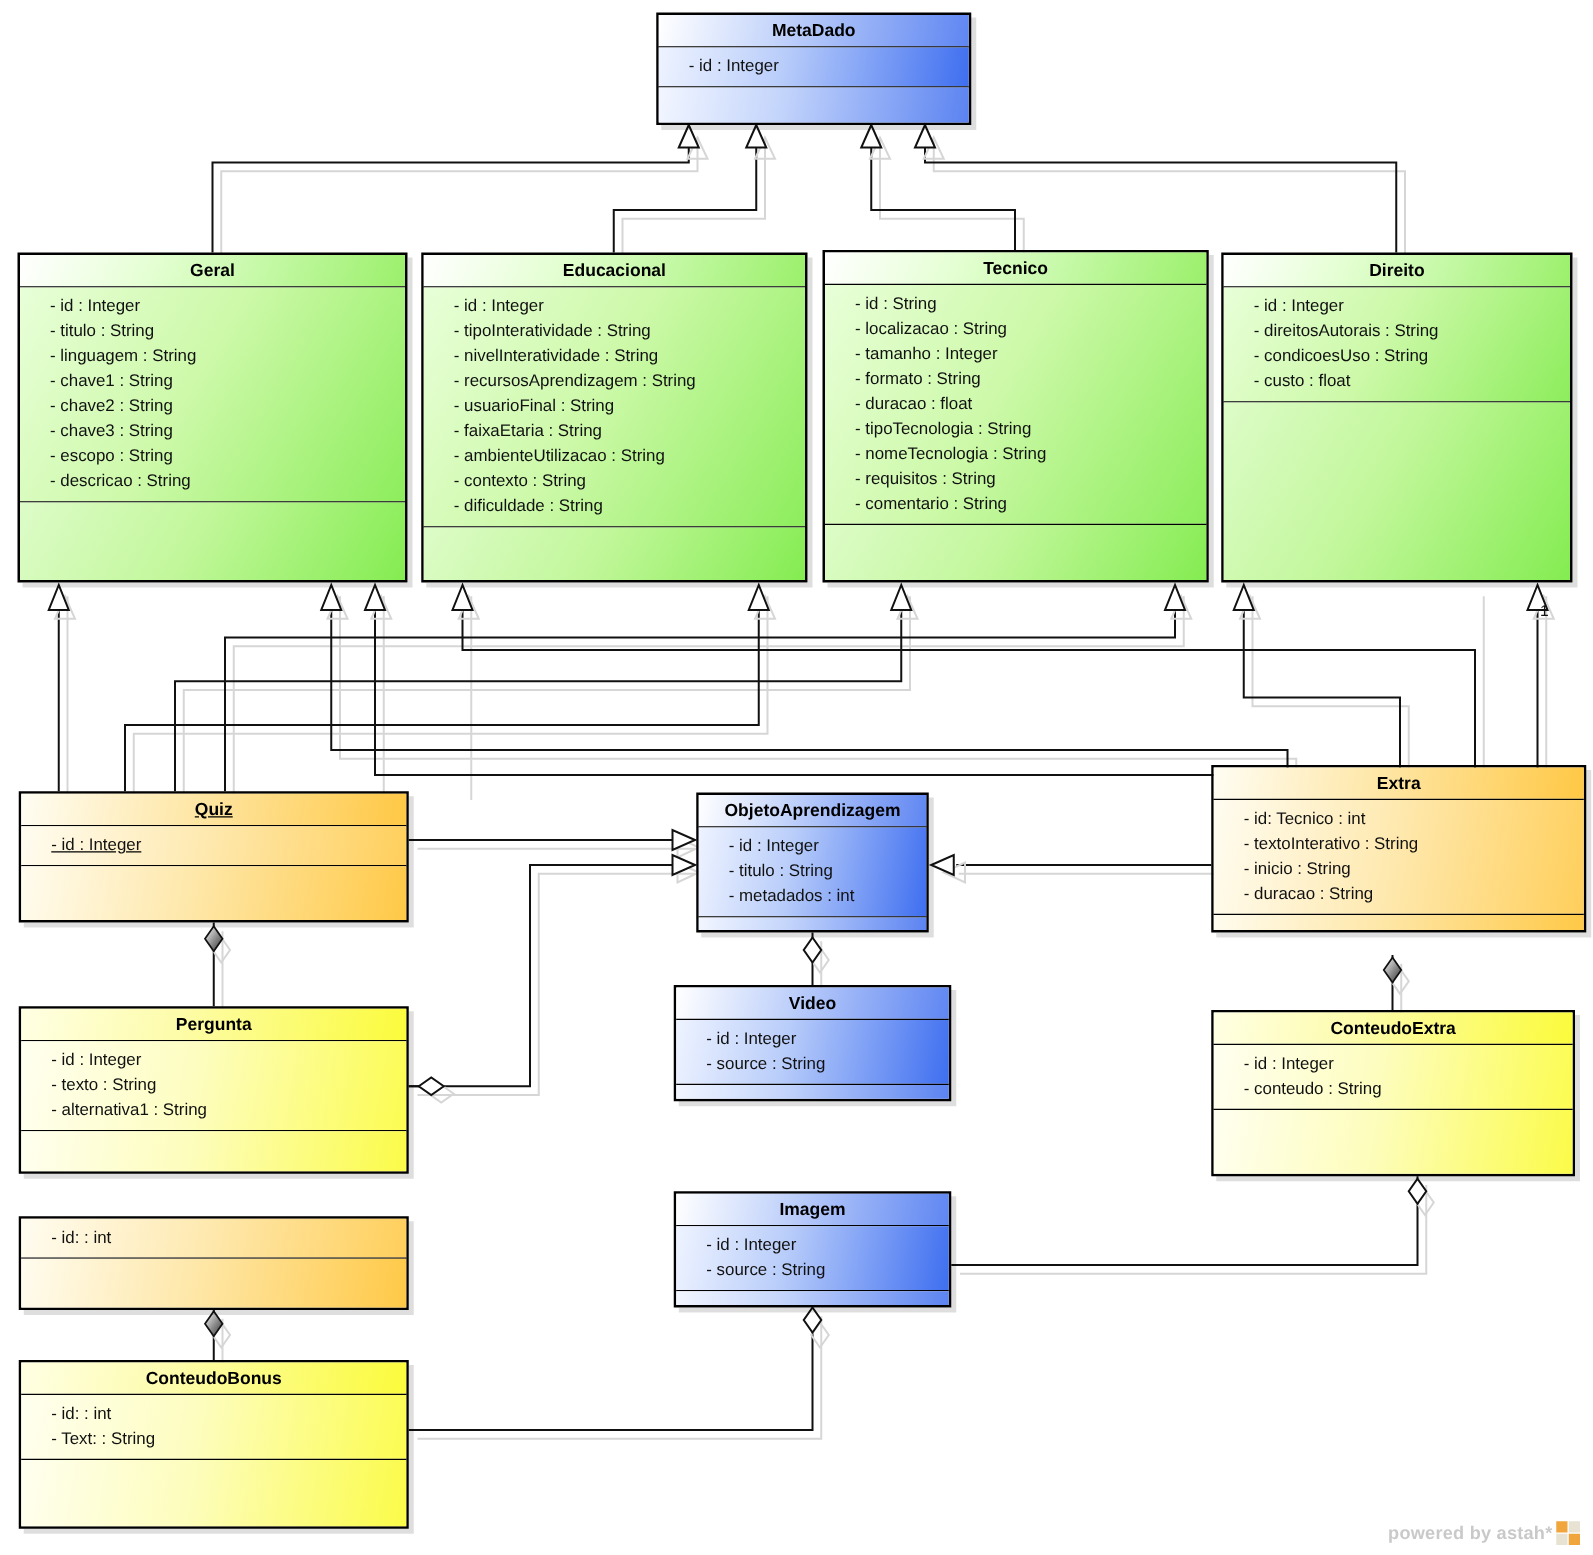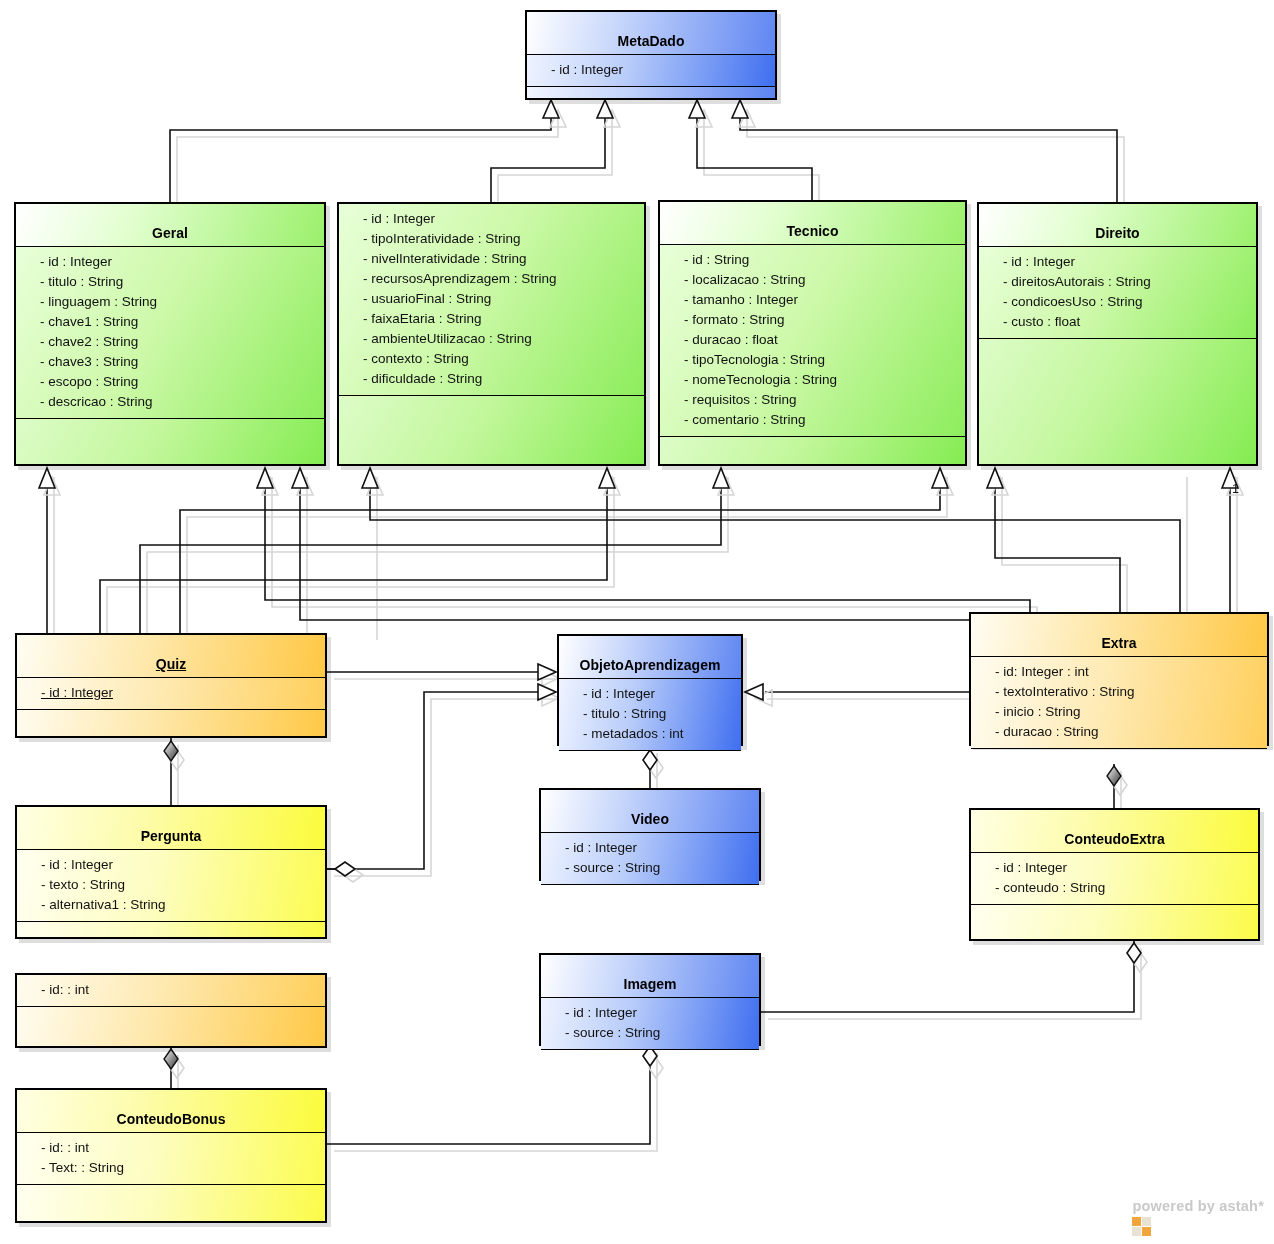--- a/index.html
+++ b/index.html
@@ -6,21 +6,21 @@
   body{width:1274px;height:1244px;position:relative;overflow:hidden;
        font-family:"Liberation Sans","DejaVu Sans",sans-serif;}
 
   #canvas{position:absolute;inset:0;width:1274px;height:1244px;}
   #edges{position:absolute;left:0;top:0;width:1274px;height:1244px;z-index:1;}
 
   
   .cls{position:absolute;z-index:3;border:2px solid #000;box-sizing:border-box;
        box-shadow:4px 4px 0 rgba(0,0,0,0.13);}
   .cls .hdr{border-bottom:1px solid #000;text-align:center;font-weight:bold;
-            font-size:14px;color:#000;line-height:1.0;padding:22px 2px 6px;}
+            font-size:14px;color:#000;line-height:1.0;padding:5px 2px 6px;}
   .cls .attrs{border-bottom:1px solid #000;padding:5px 24px 6px;}
   .cls .attrs div{font-size:13.5px;color:#111;line-height:20px;white-space:nowrap;}
   .cls .ops{flex:1 1 auto;}
   .cls{display:flex;flex-direction:column;}
 
   
   .blue .hdr  {background:linear-gradient(100deg,#ffffff 0%,#c9d8fb 35%,#5f86f2 100%);}
   .blue .attrs{background:linear-gradient(100deg,#eef3ff 0%,#b9cdfa 40%,#3f6ff0 100%);}
   .blue .ops  {background:linear-gradient(100deg,#f2f6ff 0%,#c3d4fb 40%,#5b83f1 100%);}
 
@@ -35,21 +35,21 @@
   .orange .ops  {background:linear-gradient(100deg,#fffcef 0%,#fee7a8 45%,#ffc947 100%);}
 
   
   .yellow .hdr  {background:linear-gradient(100deg,#ffffe4 0%,#fdfcab 40%,#fbfb3c 100%);}
   .yellow .attrs{background:linear-gradient(100deg,#fffff0 0%,#fdfdc0 45%,#fcfc52 100%);}
   .yellow .ops  {background:linear-gradient(100deg,#fffff0 0%,#fdfdbb 45%,#fbfb49 100%);}
 
   .mult{position:absolute;z-index:4;font-size:12.5px;color:#111;}
 
   .watermark{position:absolute;right:10px;bottom:8px;z-index:5;
-             display:flex;gap:3px;flex-direction:column;}
+             display:flex;align-items:center;gap:3px;}
   .watermark .wtext{font-size:14.5px;color:#c9c9c9;font-weight:bold;letter-spacing:0.2px;}
   .watermark .wlogo{width:19px;height:19px;position:relative;display:inline-block;}
   .watermark .wlogo i{position:absolute;display:block;}
 </style>
 </head>
 <body>
 
 <div id="canvas">
 
 <svg id="edges" viewBox="0 0 1274 1244" xmlns="http://www.w3.org/2000/svg">
@@ -217,20 +217,21 @@
         <div>- linguagem : String</div>
         <div>- chave1 : String</div>
         <div>- chave2 : String</div>
         <div>- chave3 : String</div>
         <div>- escopo : String</div>
         <div>- descricao : String</div>
       </div>
       <div class="ops"></div>
     </div>
 <div class="cls green" id="c-educacional" style="left: 337px; top: 202px; width: 309px; height: 264px;">
+      <div class="hdr">Educacional</div>
       <div class="attrs">
         <div>- id : Integer</div>
         <div>- tipoInteratividade : String</div>
         <div>- nivelInteratividade : String</div>
         <div>- recursosAprendizagem : String</div>
         <div>- usuarioFinal : String</div>
         <div>- faixaEtaria : String</div>
         <div>- ambienteUtilizacao : String</div>
         <div>- contexto : String</div>
         <div>- dificuldade : String</div>
@@ -274,21 +275,21 @@
       <div class="attrs">
         <div>- id : Integer</div>
         <div>- titulo : String</div>
         <div>- metadados : int</div>
       </div>
       <div class="ops"></div>
     </div>
 <div class="cls orange" id="c-extra" style="left: 969px; top: 612px; width: 300px; height: 134px;">
       <div class="hdr">Extra</div>
       <div class="attrs">
-        <div>- id: Integer : int</div>
+        <div>- id: Tecnico : int</div>
         <div>- textoInterativo : String</div>
         <div>- inicio : String</div>
         <div>- duracao : String</div>
       </div>
       <div class="ops"></div>
     </div>
 <div class="cls yellow" id="c-pergunta" style="left: 15px; top: 805px; width: 312px; height: 134px;">
       <div class="hdr">Pergunta</div>
       <div class="attrs">
         <div>- id : Integer</div>

